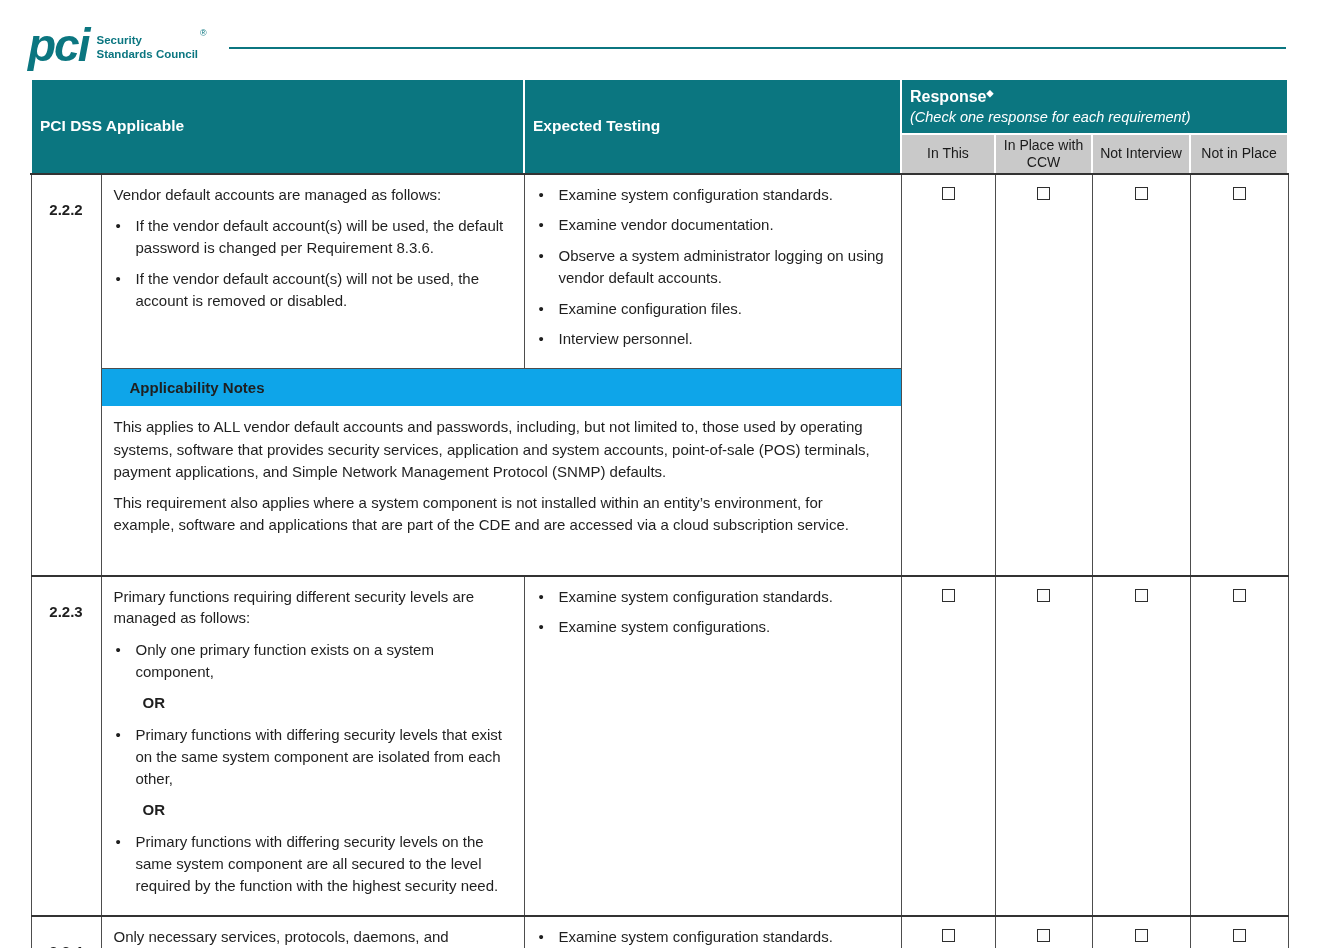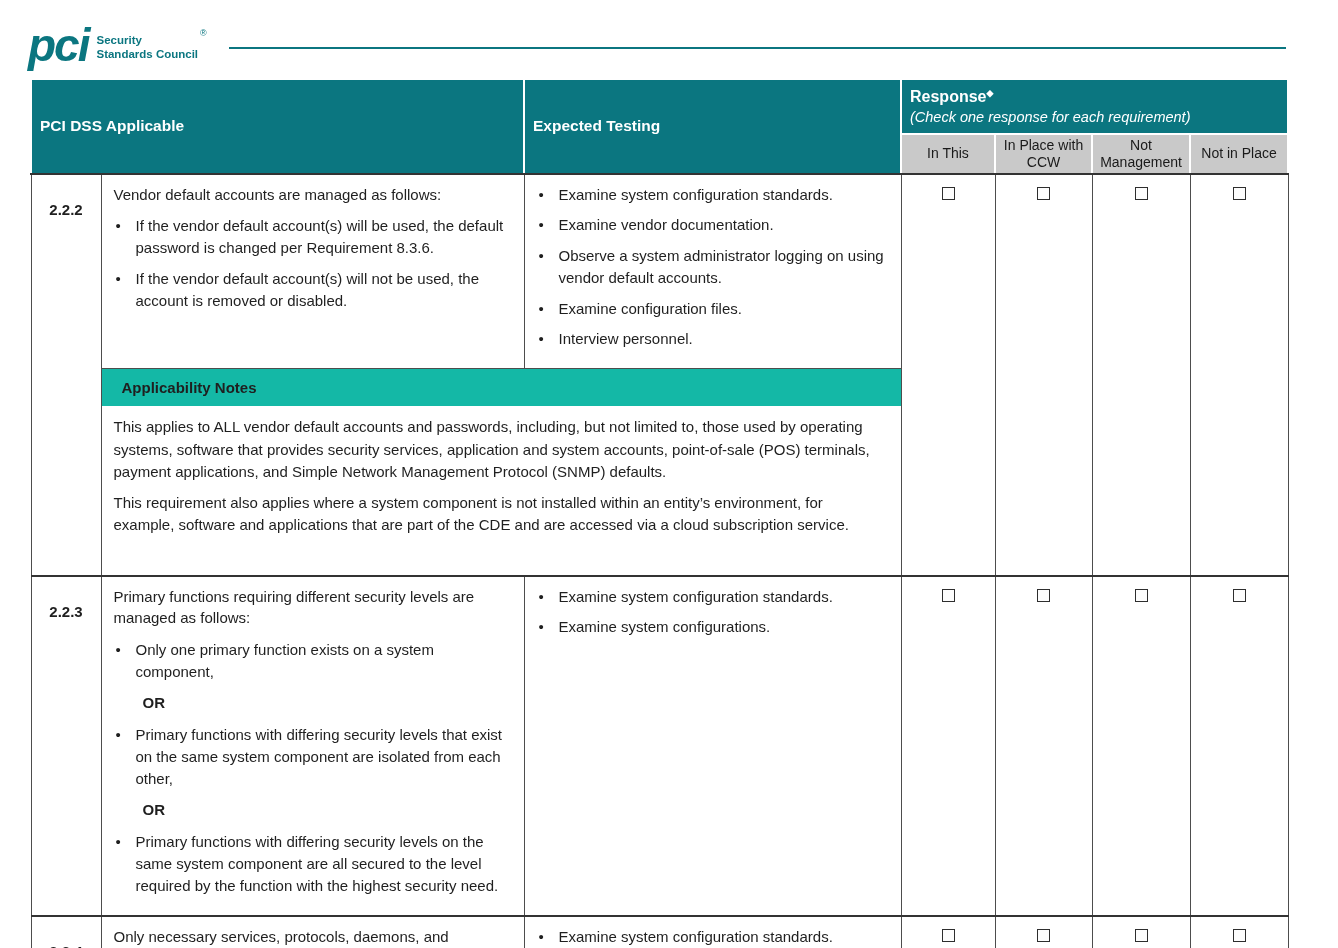--- a/index.html
+++ b/index.html
@@ -71,22 +71,22 @@
 
   td.chk { text-align:center; padding-top:11px; vertical-align:top; }
   .box {
     display:inline-block; width:13px; height:13px;
     border:1.5px solid #2e2e2e; background:#fdfdfd;
     cursor:pointer;
   }
 
   td.notes { padding:0; }
   .notes-title {
-    background:#14b8a6; font-weight:bold;
-    padding:10px 20px; font-size:15px;
+    background:#0ea5e9; font-weight:bold;
+    padding:10px 28px; font-size:15px;
   }
   .notes-body { padding:10px 20px 6px 12px; line-height:1.5; }
   .notes-body p { margin:0 0 8px 0; }
 </style>
 </head>
 <body>
 
 <div class="page">
 
   <header class="masthead">
@@ -116,21 +116,21 @@
         <th class="teal" colspan="2" rowspan="2">PCI DSS Applicable</th>
         <th class="teal" rowspan="2">Expected Testing</th>
         <th class="teal th-resp" colspan="4">
           <div class="resp-title"><span>Response</span><sup>◆</sup></div>
           <div class="resp-sub">(Check one response for each requirement)</div>
         </th>
       </tr>
       <tr>
         <th class="gray">In This</th>
         <th class="gray">In Place with CCW</th>
-        <th class="gray">Not Management</th>
+        <th class="gray">Not Interview</th>
         <th class="gray">Not in Place</th>
       </tr>
     </thead>
     <tbody>
 
       <tr class="block-start" style="height:156px;">
         <td class="num" rowspan="2">2.2.2</td>
         <td class="req">
           <p class="intro">Vendor default accounts are managed as follows:</p>
           <div class="bullet">

